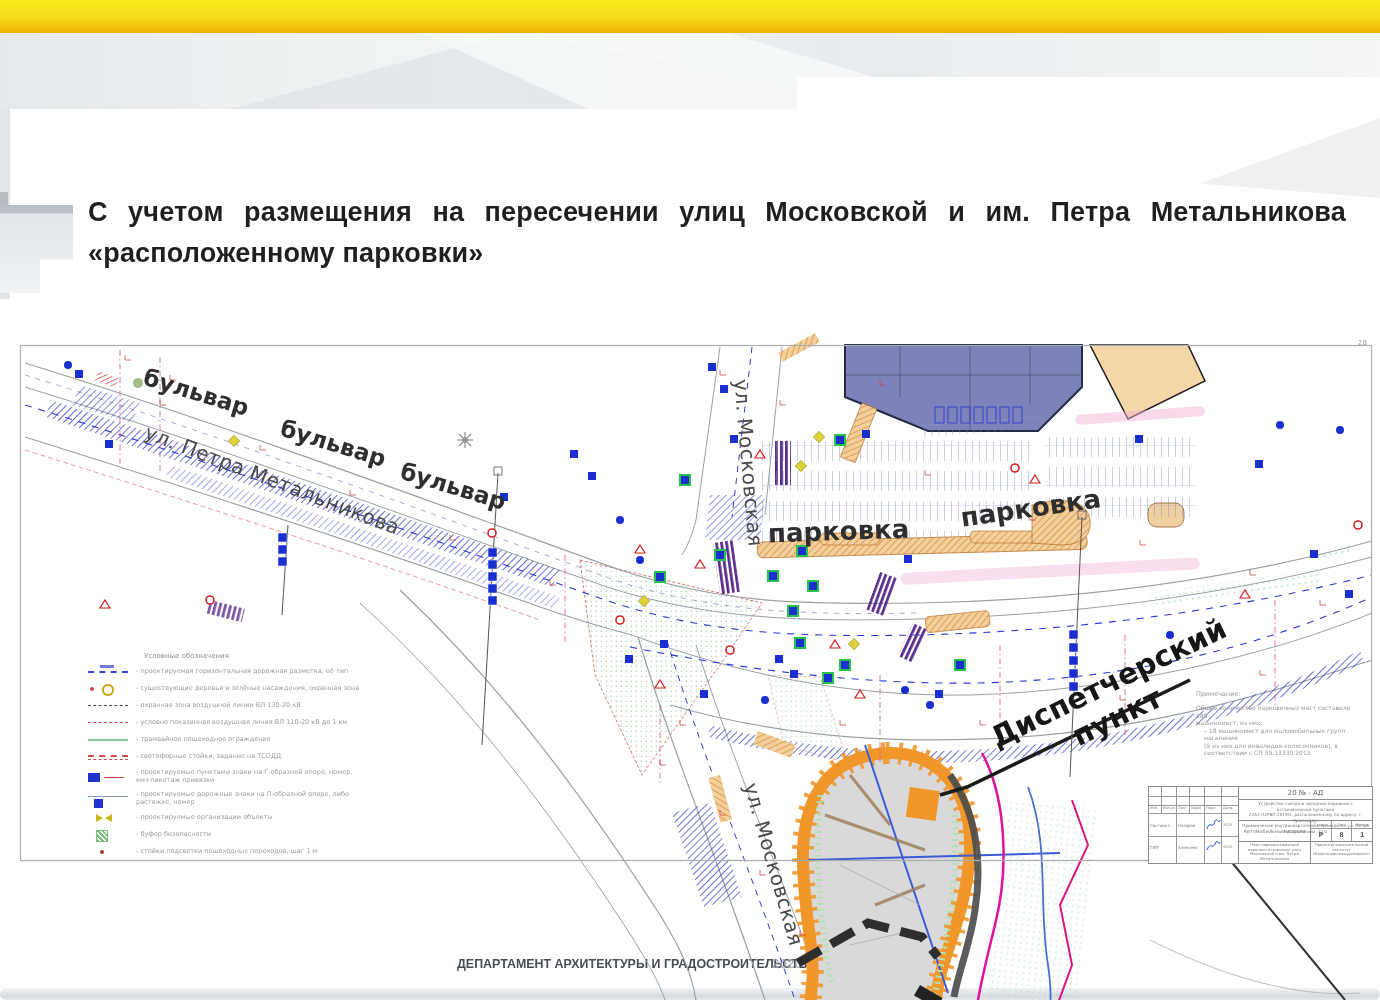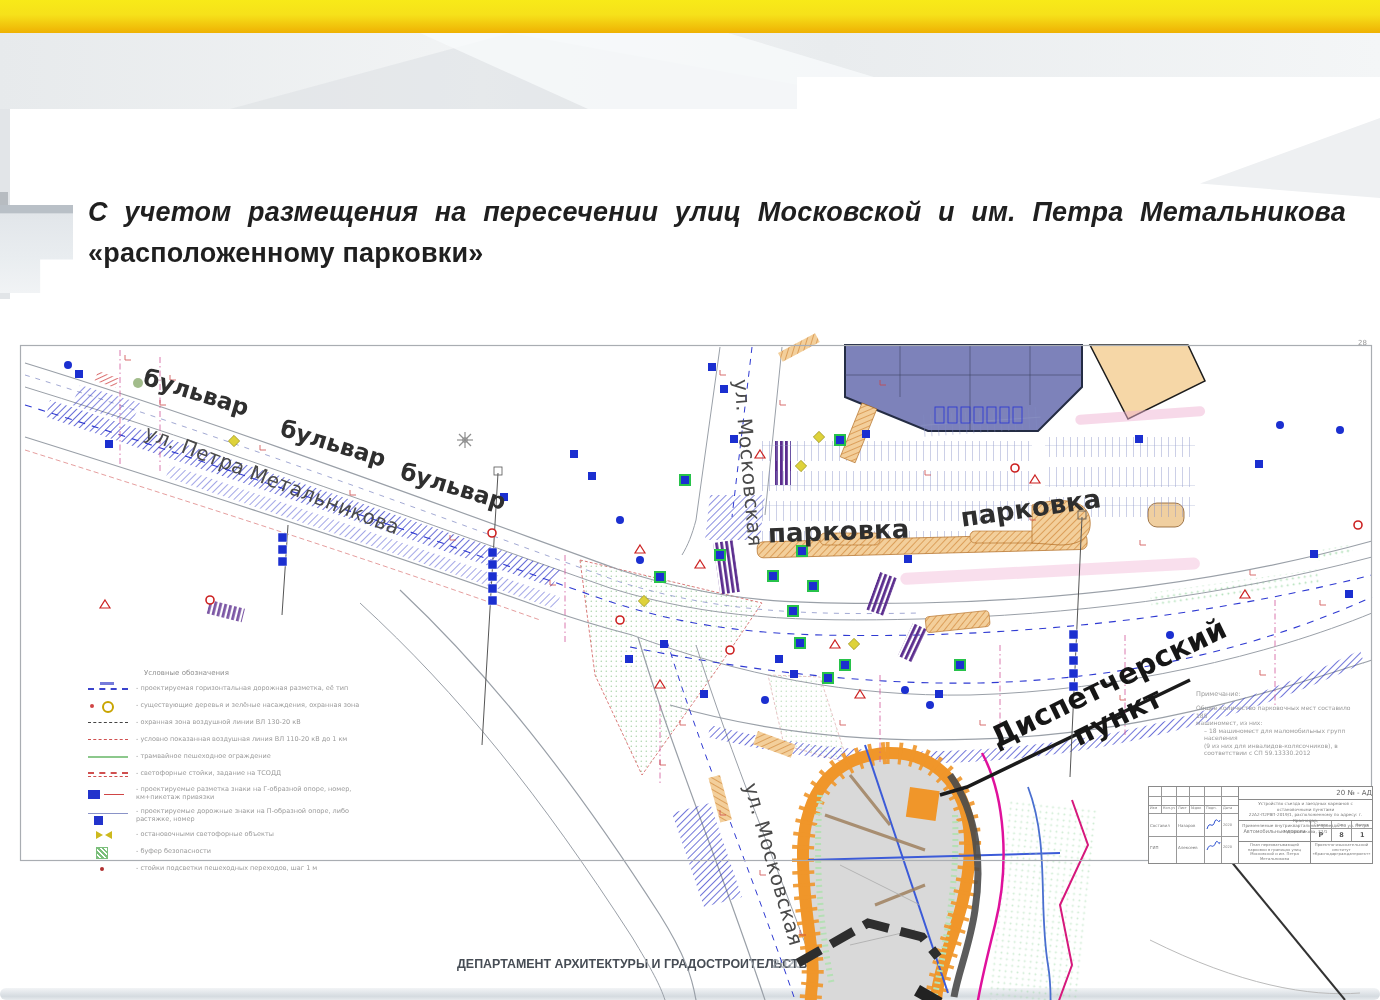--- a/index.html
+++ b/index.html
@@ -18,21 +18,21 @@
   .right-wedge{position:absolute;left:1200px;top:118px;width:180px;height:80px;background:#eef0f2;
             clip-path:polygon(100% 0,100% 100%,0 82%);}
   .left-strip{position:absolute;left:0;top:109px;width:10px;height:190px;background:#e2e5e8;}
   .left-strip-dark{position:absolute;left:0;top:192px;width:8px;height:22px;background:#b7bcc1;}
   .left-shape{position:absolute;left:0;top:205px;width:73px;height:88px;
             background:linear-gradient(180deg,#b9c0c7 0%,#b9c0c7 9%,#e2e6ea 10%,#e9edf0 60%,#f1f3f5 100%);
             clip-path:polygon(0 0,100% 0,100% 62%,55% 62%,55% 100%,0 100%);}
   
   .headline{position:absolute;left:88px;top:192px;width:1258px;color:#1f1f1f;
             font-size:27px;line-height:41px;font-weight:600;letter-spacing:.2px;}
-  .headline .jline{text-align:justify;text-align-last:justify;white-space:nowrap;font-style:italic;}
+  .headline .jline{text-align:justify;text-align-last:justify;white-space:nowrap;}
   .headline .lline{text-align:left;}
   
   .maplayer{position:absolute;left:20px;top:345px;width:1360px;height:655px;pointer-events:none;}
   .lbl{position:absolute;white-space:nowrap;color:#383838;font-family:"DejaVu Sans","Liberation Sans",sans-serif;}
   .blvd{font-size:23px;font-weight:700;color:#2f2f2f;transform:rotate(17deg);transform-origin:left top;}
   .street{font-size:20px;color:#4a4a4a;letter-spacing:.5px;}
   .parking{font-size:26px;font-weight:700;color:#2e2e2e;}
   .dispatcher{font-size:29px;font-weight:700;color:#161616;line-height:34px;
               transform:rotate(-26deg);transform-origin:center;}
   .dispatcher .dl2{margin-left:74px;}
@@ -69,21 +69,21 @@
   
   .stamp{position:absolute;left:1148px;top:786px;width:223px;height:76px;border:1px solid #8a8a8a;
          display:flex;font-family:"DejaVu Sans",sans-serif;color:#777;background:#fff;}
   .stamp *{box-sizing:border-box;}
   .st-left{width:90px;border-right:1px solid #8a8a8a;display:flex;flex-direction:column;}
   .st-row{display:flex;border-bottom:1px solid #999;}
   .st-row:last-child{border-bottom:none;}
   .st-c{border-right:1px solid #999;font-size:3.5px;line-height:1;padding:1px;overflow:hidden;white-space:nowrap;}
   .st-c:last-child{border-right:none;}
   .st-right{width:133px;display:flex;flex-direction:column;}
-  .st-code{height:13px;border-bottom:1px solid #8a8a8a;text-align:right;font-size:7px;line-height:13px;color:#666;}
+  .st-code{height:13px;border-bottom:1px solid #8a8a8a;text-align:center;font-size:7px;line-height:13px;color:#666;}
   .st-desc{height:21px;border-bottom:1px solid #8a8a8a;font-size:4.2px;line-height:5.5px;padding:1px 2px;text-align:center;}
   .st-mid{height:21px;border-bottom:1px solid #8a8a8a;display:flex;}
   .st-obj{width:72px;border-right:1px solid #8a8a8a;font-size:5px;display:flex;align-items:center;justify-content:center;text-align:center;}
   .st-sls{width:61px;display:flex;flex-direction:column;}
   .st-sls-h{display:flex;height:8px;border-bottom:1px solid #999;}
   .st-sls-h div{flex:1;border-right:1px solid #999;font-size:3.5px;text-align:center;line-height:8px;}
   .st-sls-v{display:flex;flex:1;}
   .st-sls-v div{flex:1;border-right:1px solid #999;font-size:6.5px;font-weight:700;text-align:center;line-height:12px;color:#555;}
   .st-sls-h div:last-child,.st-sls-v div:last-child{border-right:none;}
   .st-bot{flex:1;display:flex;}
@@ -429,21 +429,21 @@
     <div class="lbl street" style="left:733px;top:33px;transform:rotate(85deg);transform-origin:left top;">ул. Московская</div>
     <div class="lbl street" style="left:742px;top:435px;transform:rotate(74deg);transform-origin:left top;">ул. Московская</div>
     <div class="lbl parking" style="left:748px;top:171px;transform:rotate(-2deg);">парковка</div>
     <div class="lbl parking" style="left:940px;top:148px;transform:rotate(-8deg);">парковка</div>
     <div class="lbl dispatcher" style="left:968px;top:323px;width:240px;">
       <div>Диспетчерский</div>
       <div class="dl2">пункт</div>
     </div>
     <div class="lbl cornernum" style="left:1338px;top:-6px;">28</div>
 
-    <div class="legend" style="left:68px;top:324px;">
+    <div class="legend" style="left:68px;top:307px;">
       <div class="ltitle">Условные обозначения</div>
       <div class="lrow">
           <span class="lm lm1"></span>
           <span class="ltxt">- проектируемая горизонтальная дорожная разметка, её тип</span>
         </div>
       <div class="lrow">
           <span class="lm lm2"></span>
           <span class="ltxt">- существующие деревья и зелёные насаждения, охранная зона</span>
         </div>
       <div class="lrow">
@@ -457,29 +457,29 @@
       <div class="lrow">
           <span class="lm lm5"></span>
           <span class="ltxt">- трамвайное пешеходное ограждение</span>
         </div>
       <div class="lrow">
           <span class="lm lm6"></span>
           <span class="ltxt">- светофорные стойки, задание на ТСОДД</span>
         </div>
       <div class="lrow">
           <span class="lm lm7"></span>
-          <span class="ltxt">- проектируемые разметка знаки на Г-образной опоре, номер, км+пикетаж привязки</span>
+          <span class="ltxt">- проектируемые пунктами знаки на Г-образной опоре, номер, км+пикетаж привязки</span>
         </div>
       <div class="lrow">
           <span class="lm lm8"></span>
           <span class="ltxt">- проектируемые дорожные знаки на П-образной опоре, либо растяжке, номер</span>
         </div>
       <div class="lrow">
           <span class="lm lm9"></span>
-          <span class="ltxt">- остановочными светофорные объекты</span>
+          <span class="ltxt">- проектируемые организации объекты</span>
         </div>
       <div class="lrow">
           <span class="lm lm10"></span>
           <span class="ltxt">- буфер безопасности</span>
         </div>
       <div class="lrow">
           <span class="lm lm11"></span>
           <span class="ltxt">- стойки подсветки пешеходных переходов, шаг 1 м</span>
         </div>
     </div>

